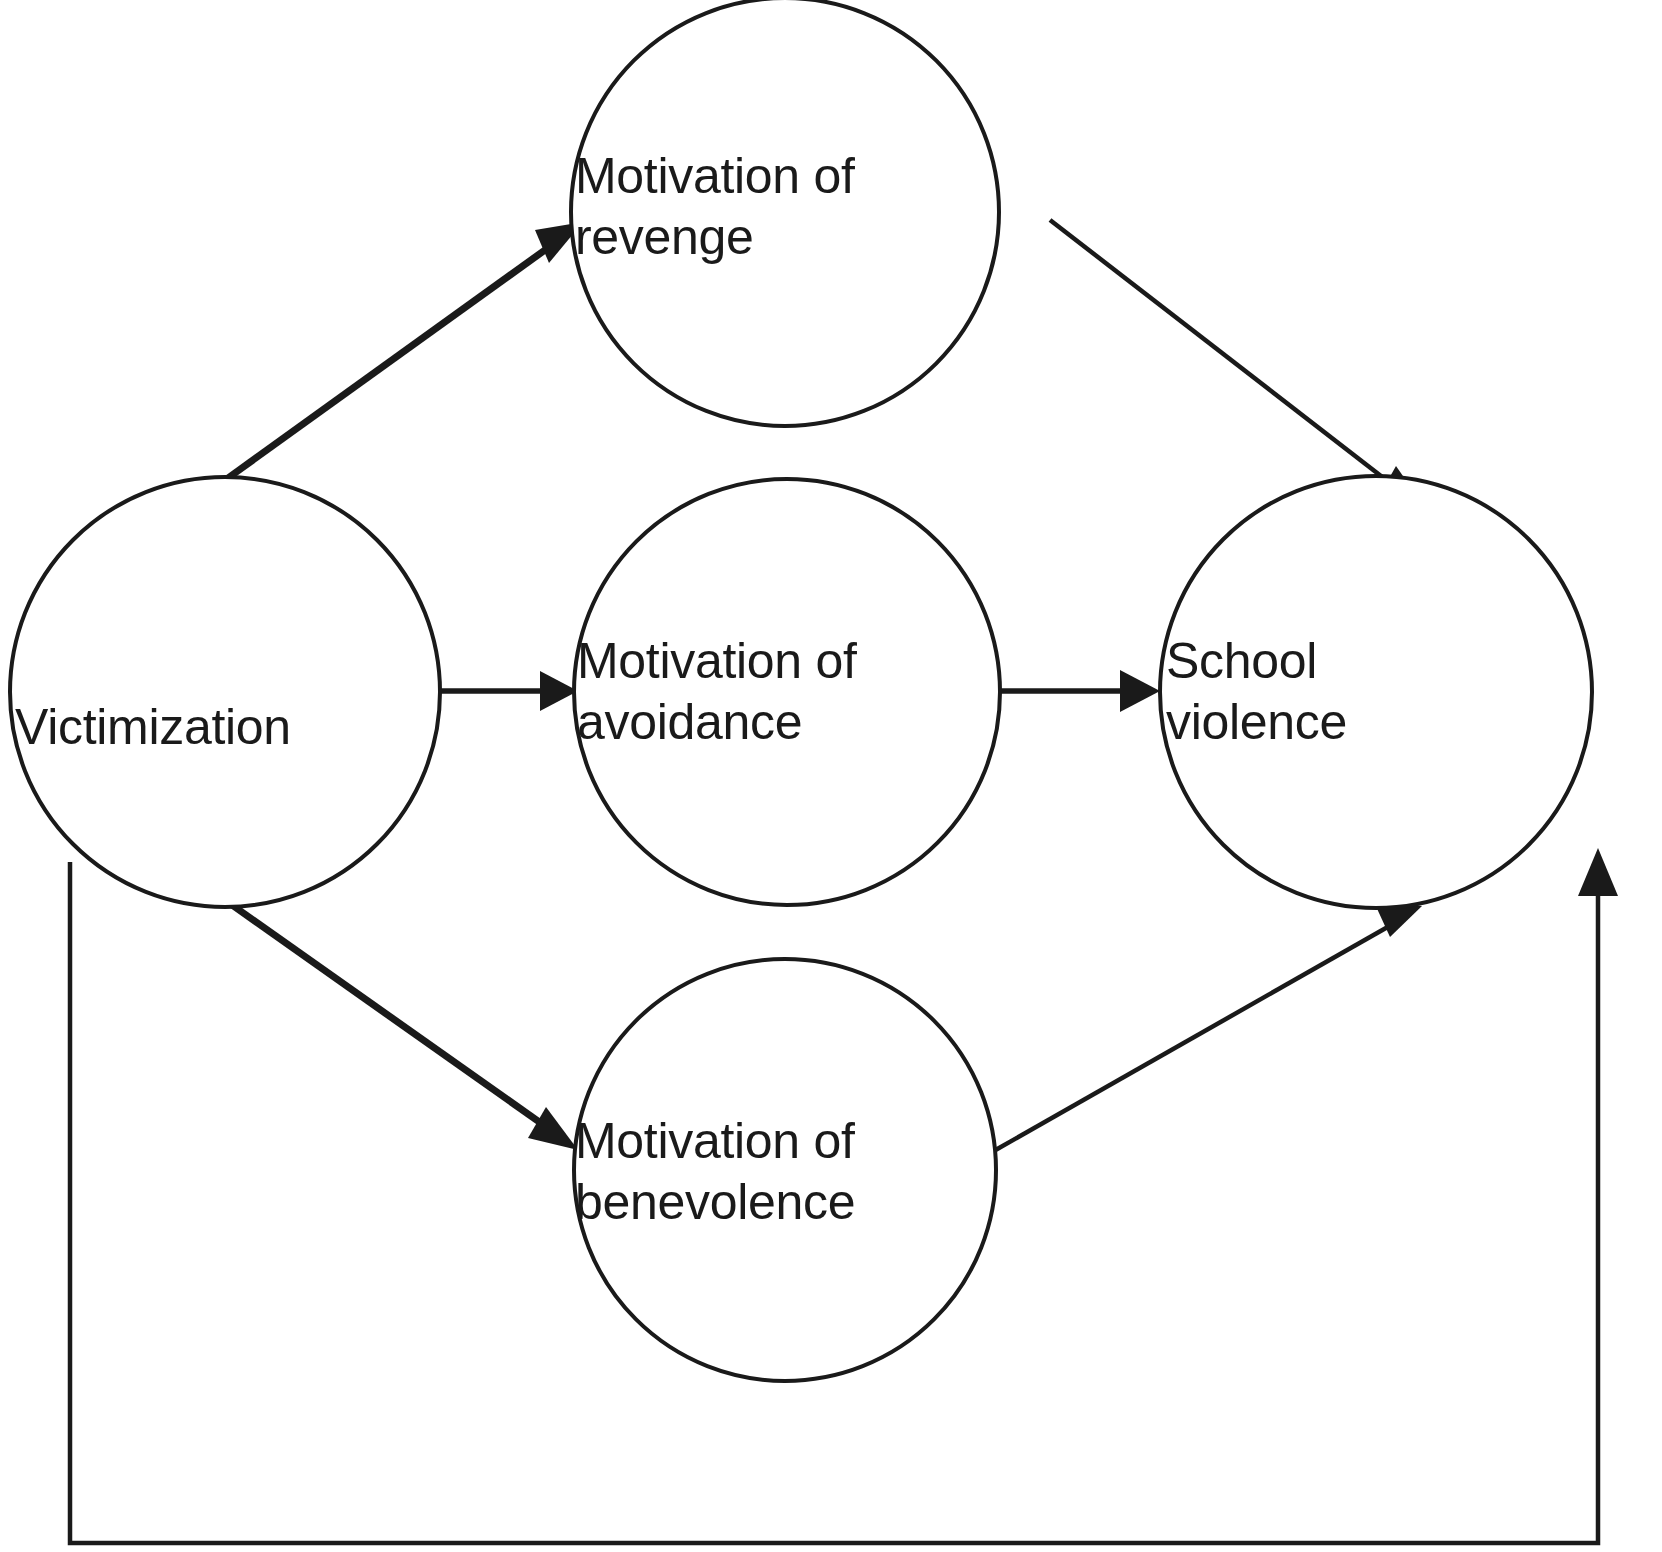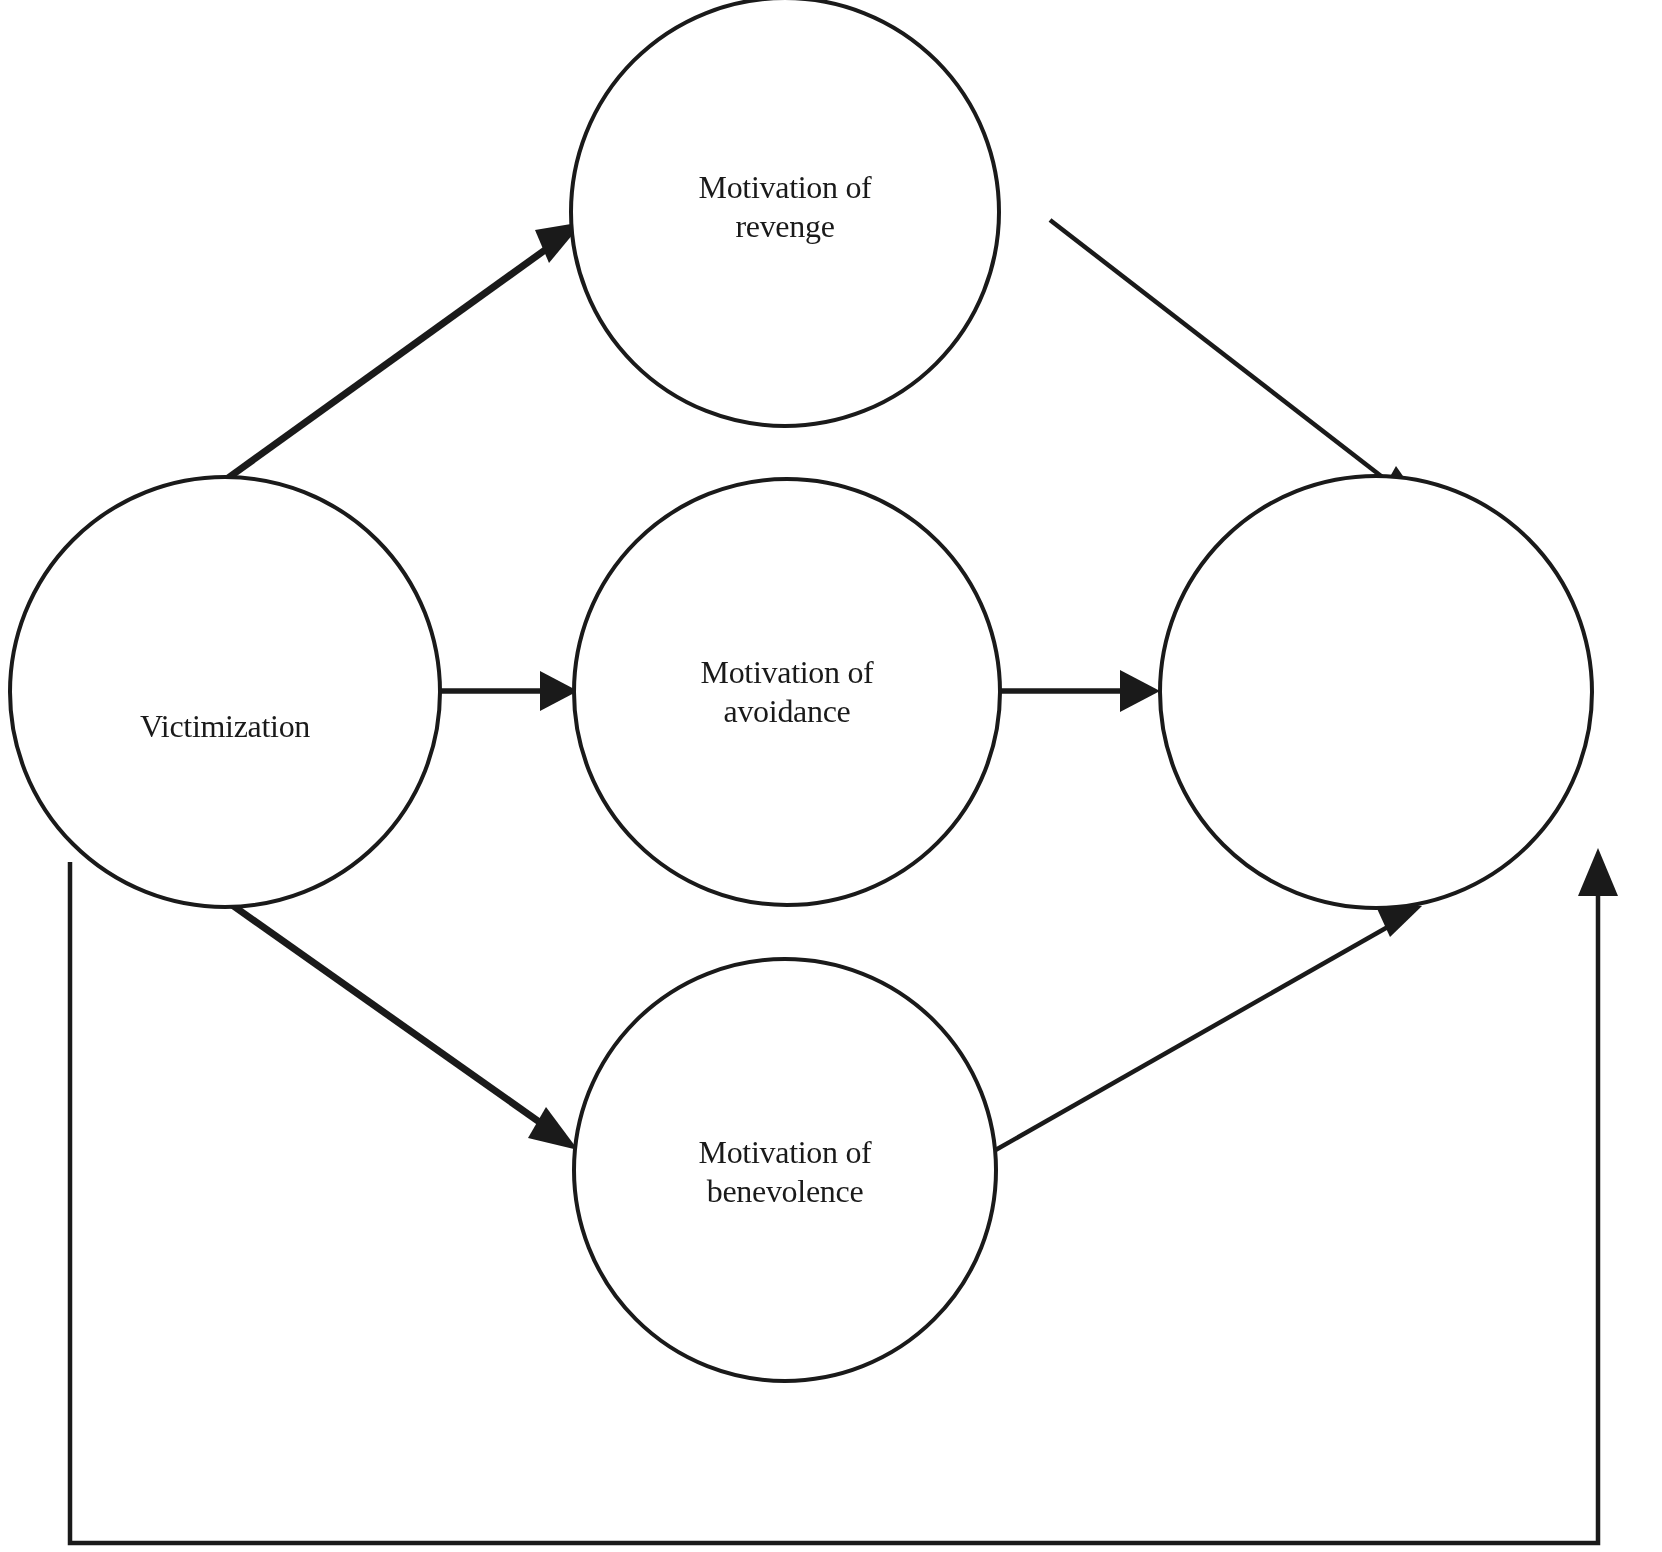--- a/index.html
+++ b/index.html
@@ -38,24 +38,23 @@
   }
   .edge-thick { stroke-width: 7; }
   .edge-medium { stroke-width: 5.5; }
   .edge-thin { stroke-width: 4.5; }
   .arrow-head {
     fill: #1a1a1a;
     stroke: none;
   }
   .node-label {
     position: absolute;
-    text-align: center;
     color: #1a1a1a;
-    font-family: Liberation Serif, serif;
-    font-size: 32px;
+    font-family: Liberation Sans, sans-serif;
+    font-size: 50px;
     line-height: 1.22;
     letter-spacing: -0.3px;
     white-space: pre-line;
     transform: translate(-50%, -50%);
     pointer-events: none;
     width: 420px;
   }
 </style>
 </head>
 <body>
@@ -110,14 +109,16 @@
 
   <div class="node-label" style="left:785px;  top:207px;">Motivation of
 revenge</div>
 
   <div class="node-label" style="left:787px;  top:692px;">Motivation of
 avoidance</div>
 
   <div class="node-label" style="left:785px;  top:1172px;">Motivation of
 benevolence</div>
 
+  <div class="node-label" style="left:1376px; top:692px;">School
+violence</div>
 
 </div>
 
 </body></html>

